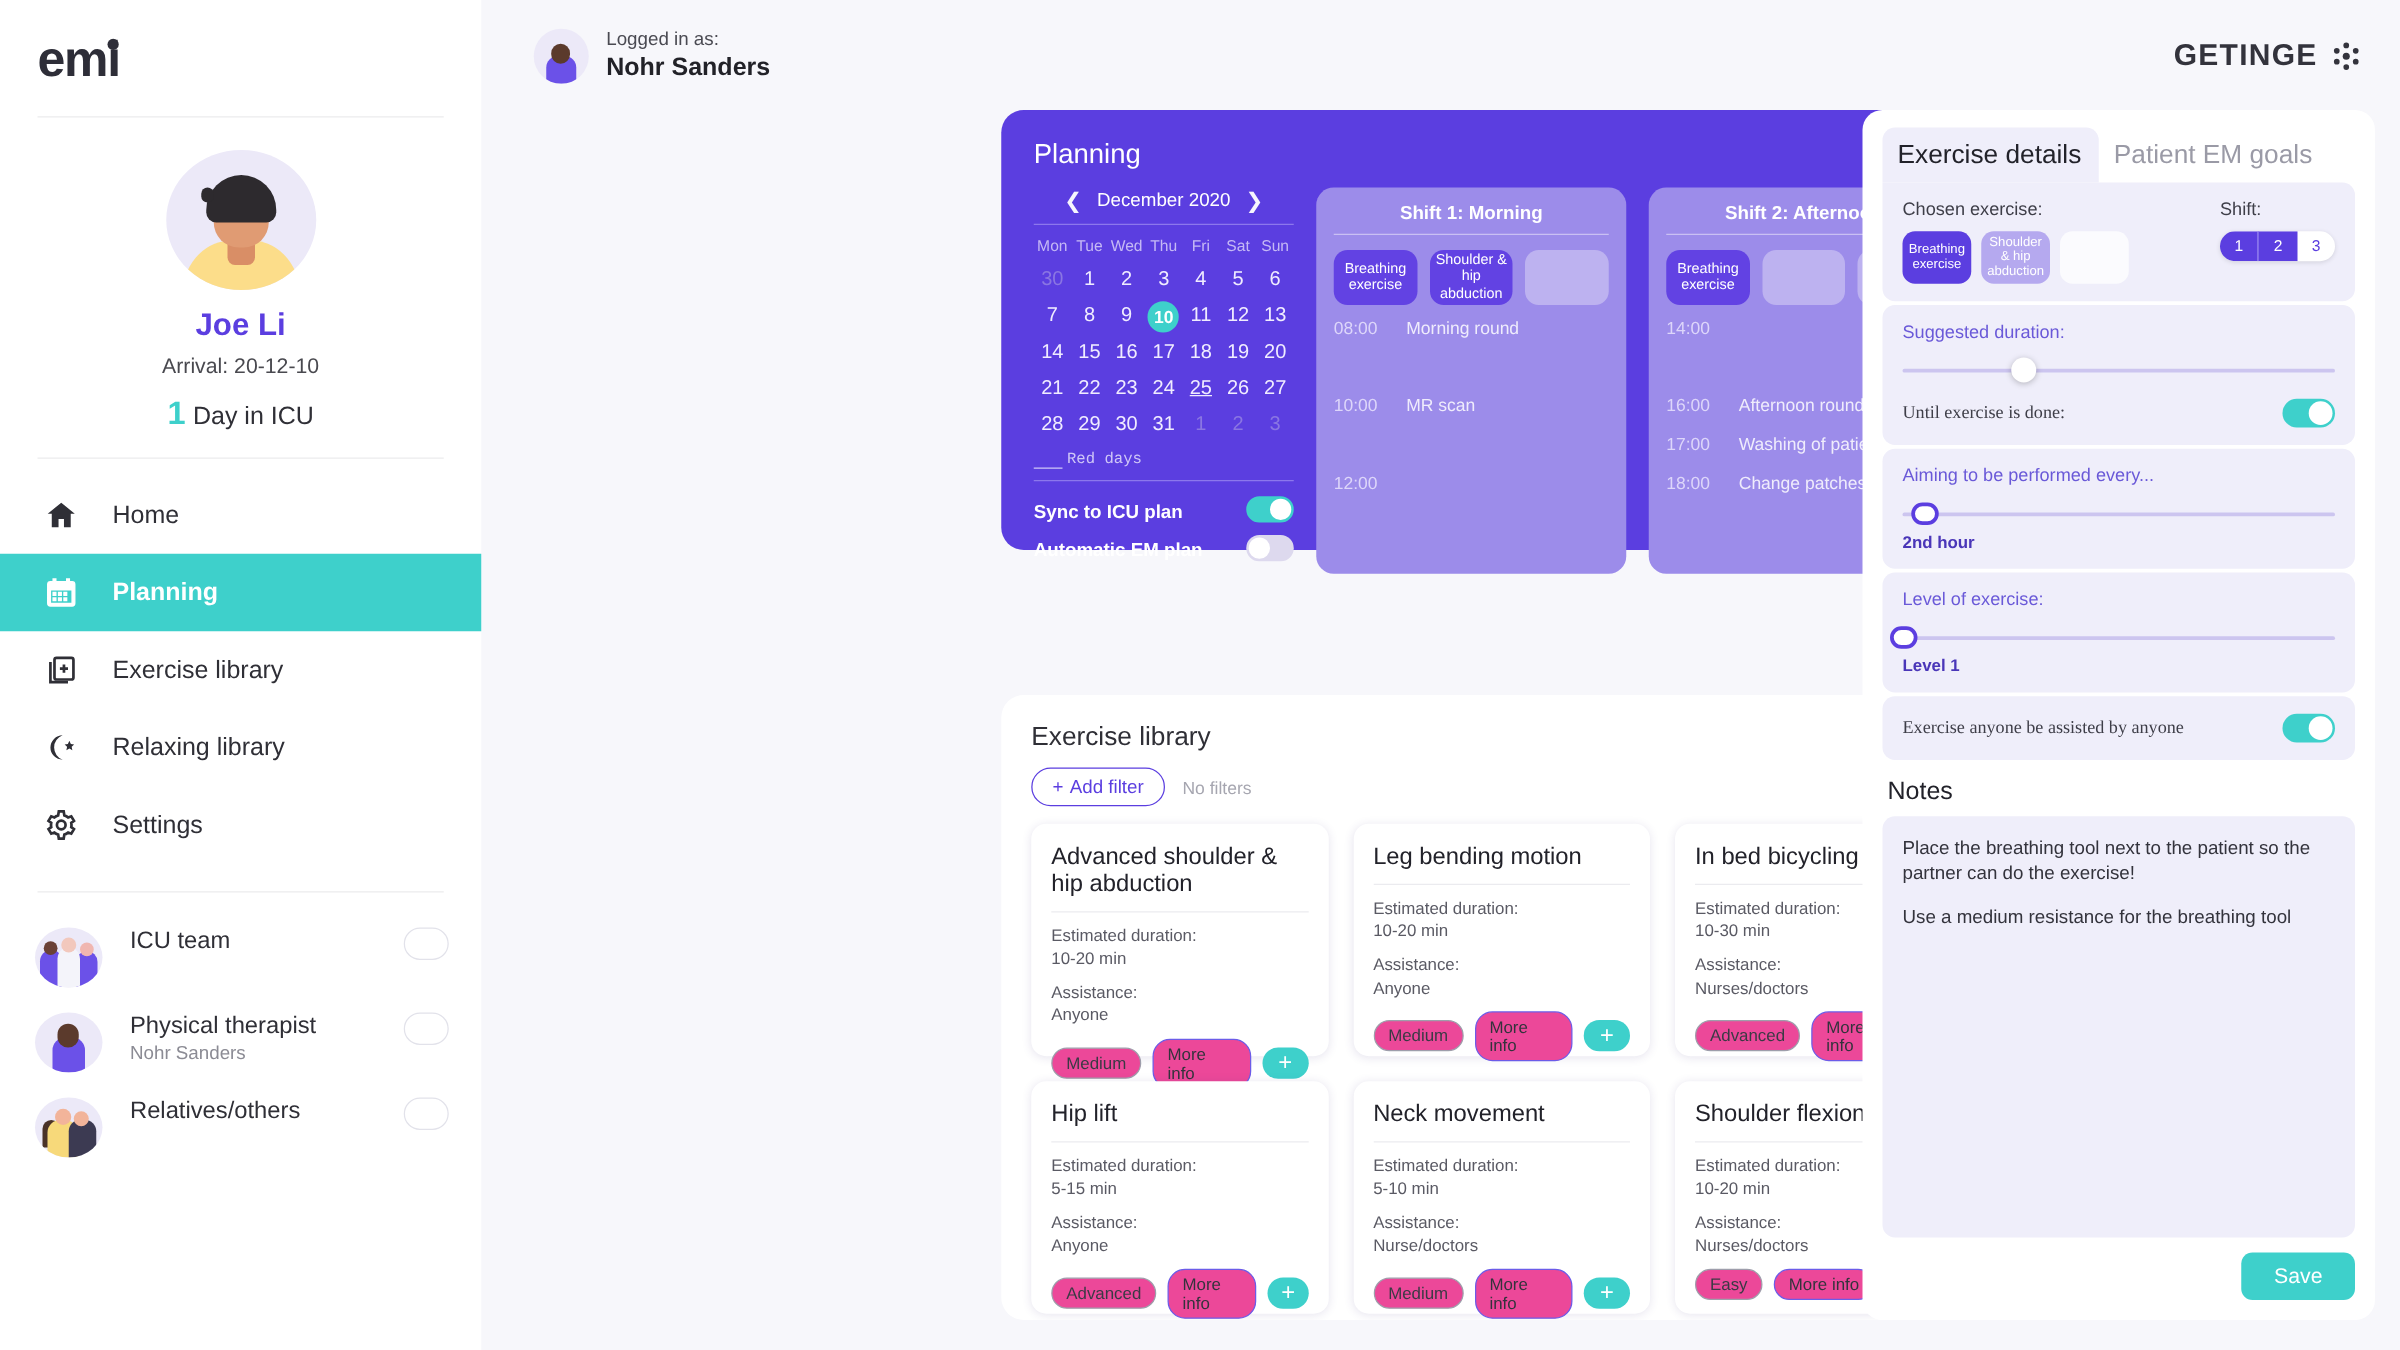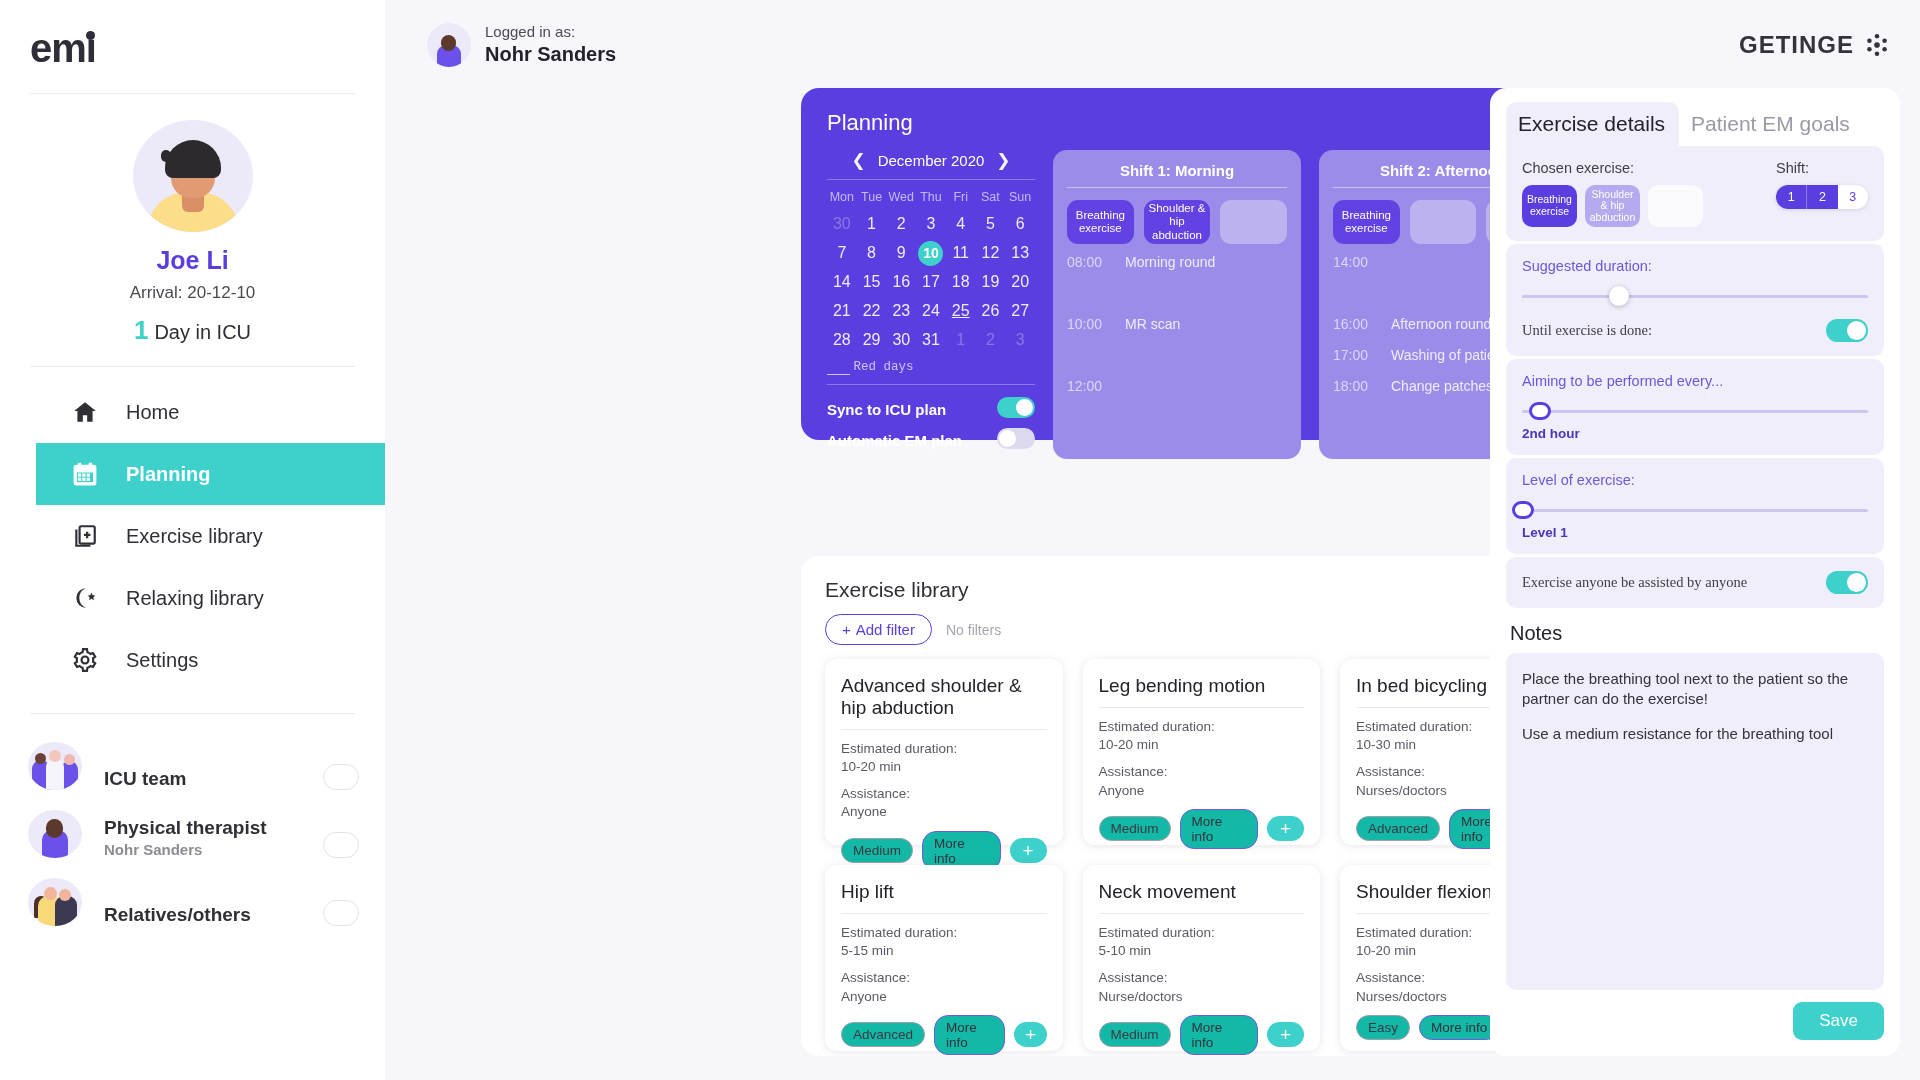--- a/index.html
+++ b/index.html
@@ -34,28 +34,28 @@
   .pa-body { position:absolute; width:92px; height:40px; background:#fcdd8a; border-radius:46px 46px 0 0; left:14px; bottom:0;}
   .pname { font-size: 25px; font-weight: 700; color: #5b3ee0; margin-bottom: 8px; }
   .parr { font-size: 17px; color: #49494f; margin-bottom: 12px; }
   .pdays { font-size: 20px; color: #2f2f36; }
   .pdays b { color: #3ed0cb; font-size: 26px; font-weight: 700; margin-right: 6px; }
 
   .nav { margin-top: 14px; }
   .nav-item {
     display: flex; align-items: center; gap: 26px;
     height: 62px; padding-left: 34px; cursor: pointer;
-    font-size: 20px; color: #2f2f36; margin-left: 36px;
+    font-size: 20px; color: #2f2f36;
   }
   .nav-item .ico { width: 30px; height: 30px; display:flex; align-items:center; justify-content:center; flex:0 0 30px; }
   .nav-item.active { background: #3ed0cb; color: #fff; font-weight: 700; }
   .nav-item.active .ico svg { fill: #fff; stroke:#fff; }
 
   .team { margin-top: 18px; }
-  .team-item { display:flex; align-items:flex-end; gap:22px; padding: 10px 26px 10px 28px; cursor:pointer;font-weight:bold;}
+  .team-item { display:flex; align-items:flex-start; gap:22px; padding: 10px 26px 10px 28px; cursor:pointer;}
   .team-av { width:54px; height:48px; border-radius:27px/24px; background:#ece9f8; flex:0 0 54px; position:relative; overflow:hidden;}
   .team-txt { flex:1; }
   .team-title { font-size:19px; color:#2f2f36; line-height:1.15; }
   .team-sub { font-size:15px; color:#8b8b94; margin-top:2px;}
   .team-toggle { width:36px; height:26px; border-radius:13px; border:1.5px solid #e2e2ea; background:#fff; flex:0 0 36px;}
 
   
   .m1a{position:absolute;width:18px;height:30px;background:#6b51e8;border-radius:9px 9px 0 0;left:4px;bottom:0}
   .m1b{position:absolute;width:11px;height:11px;background:#6b4136;border-radius:50%;left:7px;bottom:26px}
   .m1c{position:absolute;width:18px;height:32px;background:#f4f4fa;border-radius:9px 9px 0 0;left:18px;bottom:0}
@@ -145,21 +145,21 @@
   .searchbox .circ { width:12px; height:12px; border:1.5px solid #b6b6c0; border-radius:50%; flex:0 0 12px;}
   .cards { display:grid; grid-template-columns: repeat(4, 1fr); gap:20px; }
   .card {
     background:#fff; border-radius:12px; box-shadow: 0 1px 8px rgba(60,50,120,.13);
     padding:16px 16px 14px; height:186px; display:flex; flex-direction:column;
   }
   .card h4 { font-size:19px; font-weight:400; color:#22222a; line-height:1.15; }
   .card hr { border:0; border-top:1px solid #ebebef; margin: 10px 0 10px; }
   .meta { font-size:13.5px; color:#5a5a64; line-height:1.35; margin-bottom:9px;}
   .btns { margin-top:auto; display:flex; align-items:center; gap:9px;}
-  .pill { border:1px solid #9e9eab; border-radius:14px; padding:4px 11px; font-size:13.5px; color:#3a3a44; background:#14b8a6; cursor:pointer;}
+  .pill { border:1px solid #9e9eab; border-radius:14px; padding:4px 11px; font-size:13.5px; color:#3a3a44; background:#ec4899; cursor:pointer;}
   .pill.info { border-color:#6c5ce8; color:#33333c; }
   .addbtn { margin-left:auto; width:38px; height:25px; border-radius:13px; background:#3ed0cb; color:#fff;
             display:flex; align-items:center; justify-content:center; font-size:19px; cursor:pointer; line-height:1;}
   .createcard {
     background:#fafafd; border-radius:12px; box-shadow: 0 1px 8px rgba(60,50,120,.10);
     height:186px; display:flex; flex-direction:column; align-items:center; justify-content:center; gap:14px; cursor:pointer;
   }
   .createcard .plus { font-size:52px; color:#3ed0cb; line-height:.7; font-weight:300;}
   .createcard .lbl { font-size:17px; color:#2f2f36;}
   .scroll { position:absolute; right:14px; top:28px; width:6px; height:440px; background:#f0f0f5; border-radius:3px;}

